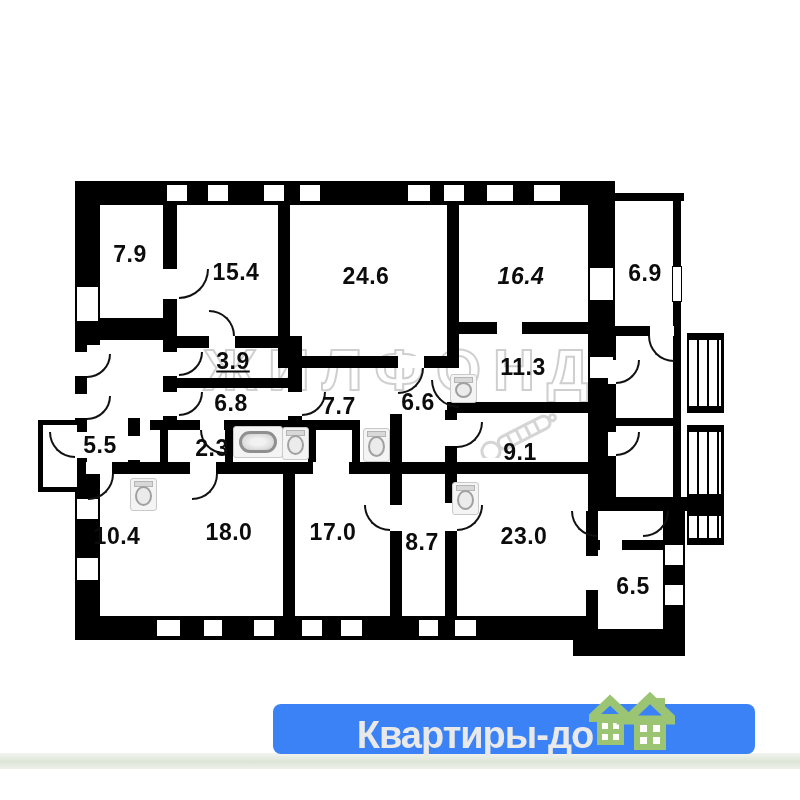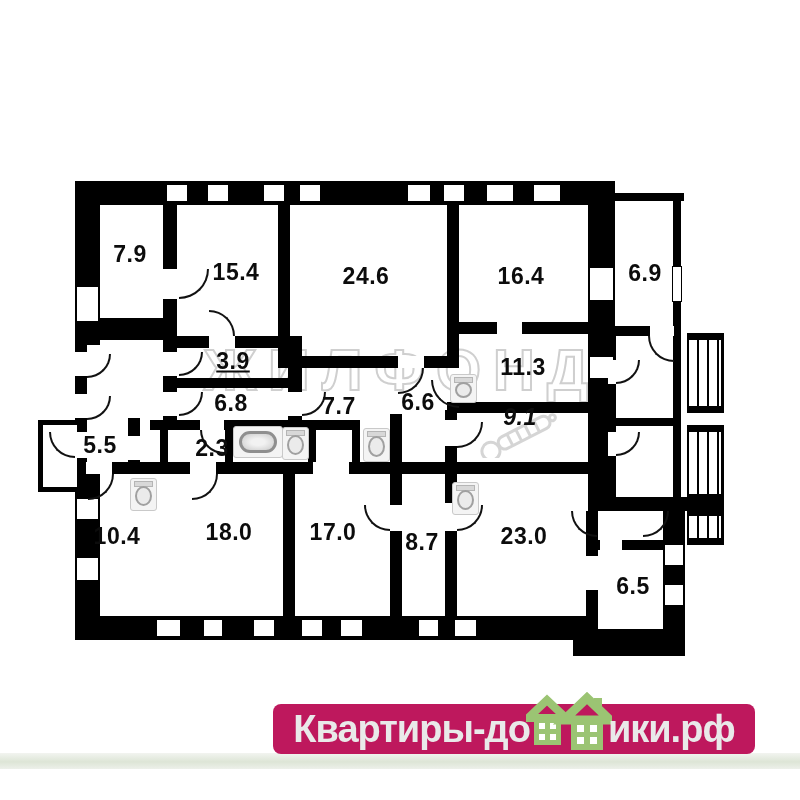--- a/index.html
+++ b/index.html
@@ -21,22 +21,22 @@
   .bowl{position:absolute;left:4px;top:7px;right:4px;bottom:4px;border:2px solid #a0a0a0;
         background:#ebebeb;border-radius:50%;}
   .tank{position:absolute;left:3px;top:2px;right:3px;height:4px;background:#d8d8d8;
         border:1px solid #b5b5b5;}
   .tubwell{position:absolute;left:5px;top:4px;right:5px;bottom:4px;border:3px solid #8f8f8f;
         background:radial-gradient(ellipse at center,#f2f2f2 30%,#c9c9c9 100%);border-radius:14px;}
   .balcony{position:absolute;border:5px solid #000;background:#fff;box-sizing:border-box;}
   .wm-text{position:absolute;transform:translate(-50%,-50%);font-weight:700;font-size:58px;
         letter-spacing:12px;color:rgba(255,255,255,.35);-webkit-text-stroke:2px #c7c7c7;
         opacity:.85;white-space:nowrap;}
-  .footer-box{position:absolute;left:273px;top:704px;width:482px;height:50px;background:#be185d;
-        border-radius:8px;display:flex;align-items:center;justify-content:center;}
+  .footer-box{position:absolute;left:273px;top:704px;width:482px;height:50px;background:#3b82f6;
+        border-radius:8px;display:flex;align-items:flex-end;justify-content:center;}
   .footer-box .txt{font-weight:700;font-size:38px;color:#e9e9e9;letter-spacing:-1px;
         line-height:1;white-space:nowrap;}
   .houses{margin:-12px -4px 0 -4px;flex:0 0 auto;}
   .grad-band{position:absolute;left:0;top:753px;width:800px;height:16px;
         background:linear-gradient(180deg,#f2f4f0 0%,#dde5d6 55%,#edf0ea 100%);}
 </style>
 </head>
 <body>
 
 <div id="canvas">
@@ -190,30 +190,30 @@
       <line x1="46" y1="36" x2="46" y2="49"></line>
       <line x1="56" y1="36" x2="56" y2="49"></line>
       <line x1="66" y1="36" x2="66" y2="49"></line>
       <circle cx="84" cy="42" r="3"></circle>
     </g>
   </svg>
 
   <span class="label" style="left:130px;top:242px;margin-top:12px;">7.9</span>
   <span class="label" style="left:236px;top:272px;">15.4</span>
   <span class="label" style="left:366px;top:276px;">24.6</span>
-  <span class="label" style="left:521px;top:276px;">16.4</span>
+  <span class="label" style="left:521px;top:276px;font-style:italic;">16.4</span>
   <span class="label" style="left:645px;top:273px;">6.9</span>
   <span class="label" style="left:233px;top:361px;text-decoration:underline;">3.9</span>
   <span class="label" style="left:523px;top:367px;">11.3</span>
   <span class="label" style="left:231px;top:403px;">6.8</span>
   <span class="label" style="left:339px;top:406px;">7.7</span>
   <span class="label" style="left:418px;top:402px;">6.6</span>
   <span class="label" style="left:100px;top:445px;">5.5</span>
   <span class="label" style="left:212px;top:448px;">2.3</span>
-  <span class="label" style="left:520px;top:417px;font-style:italic;">9.1</span>
+  <span class="label" style="left:520px;top:452px;">9.1</span>
   <span class="label" style="left:117px;top:536px;">10.4</span>
   <span class="label" style="left:229px;top:532px;">18.0</span>
   <span class="label" style="left:333px;top:532px;">17.0</span>
   <span class="label" style="left:422px;top:542px;">8.7</span>
   <span class="label" style="left:524px;top:536px;">23.0</span>
   <span class="label" style="left:633px;top:586px;">6.5</span>
 
   <div class="grad-band"></div>
   <div class="footer-box">
     <span class="txt">Квартиры-до</span>
@@ -227,16 +227,15 @@
       <rect x="24" y="42" width="6" height="6" fill="#ffffff"></rect>
 
       <rect x="68" y="6" width="8" height="12" fill="#9bc473"></rect>
       <polygon points="38,28 61,6 84,28" fill="none" stroke="#9bc473" stroke-width="9"></polygon>
       <rect x="45" y="27" width="32" height="31" fill="#9bc473"></rect>
       <rect x="51" y="33" width="7" height="7" fill="#ffffff"></rect>
       <rect x="64" y="33" width="7" height="7" fill="#ffffff"></rect>
       <rect x="51" y="45" width="7" height="7" fill="#ffffff"></rect>
       <rect x="64" y="45" width="7" height="7" fill="#ffffff"></rect>
     </svg>
-    <span class="txt">ики.рф</span>
   </div>
 
 </div>
 
 </body></html>

